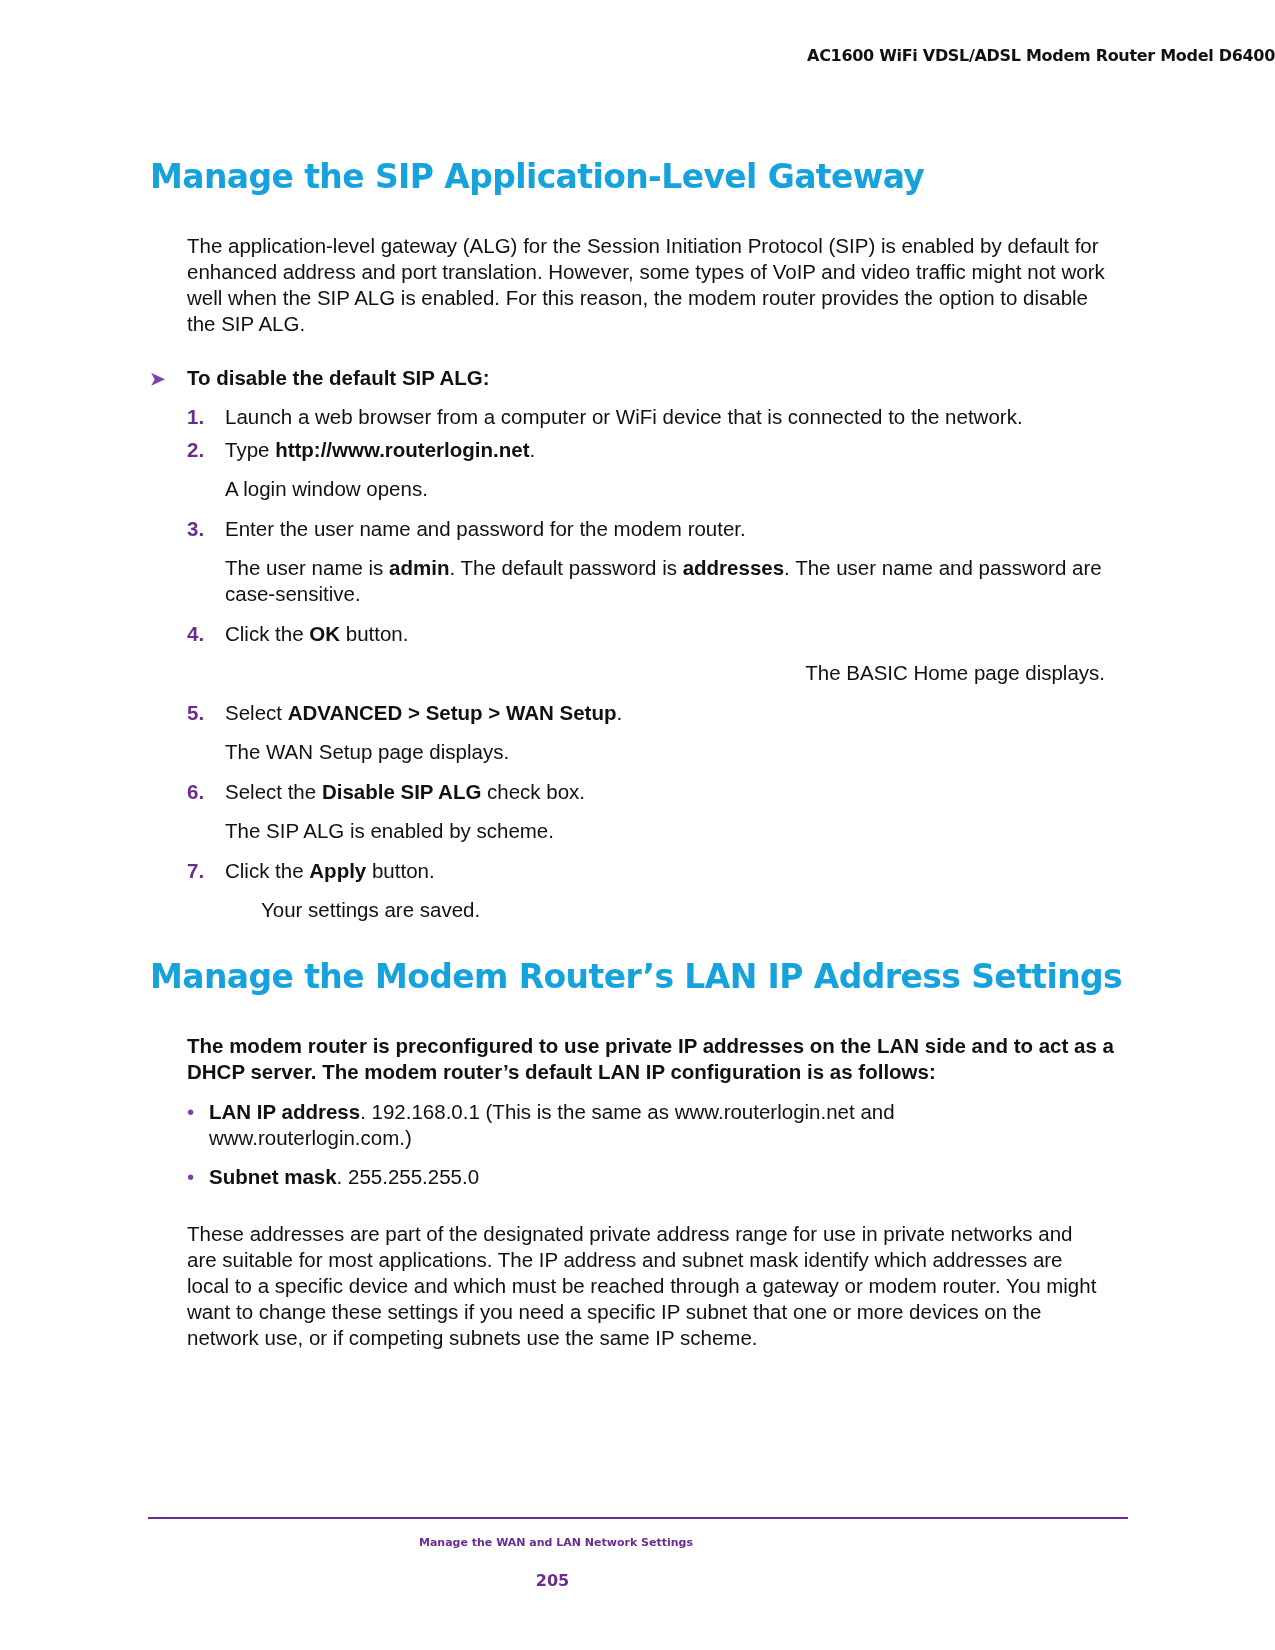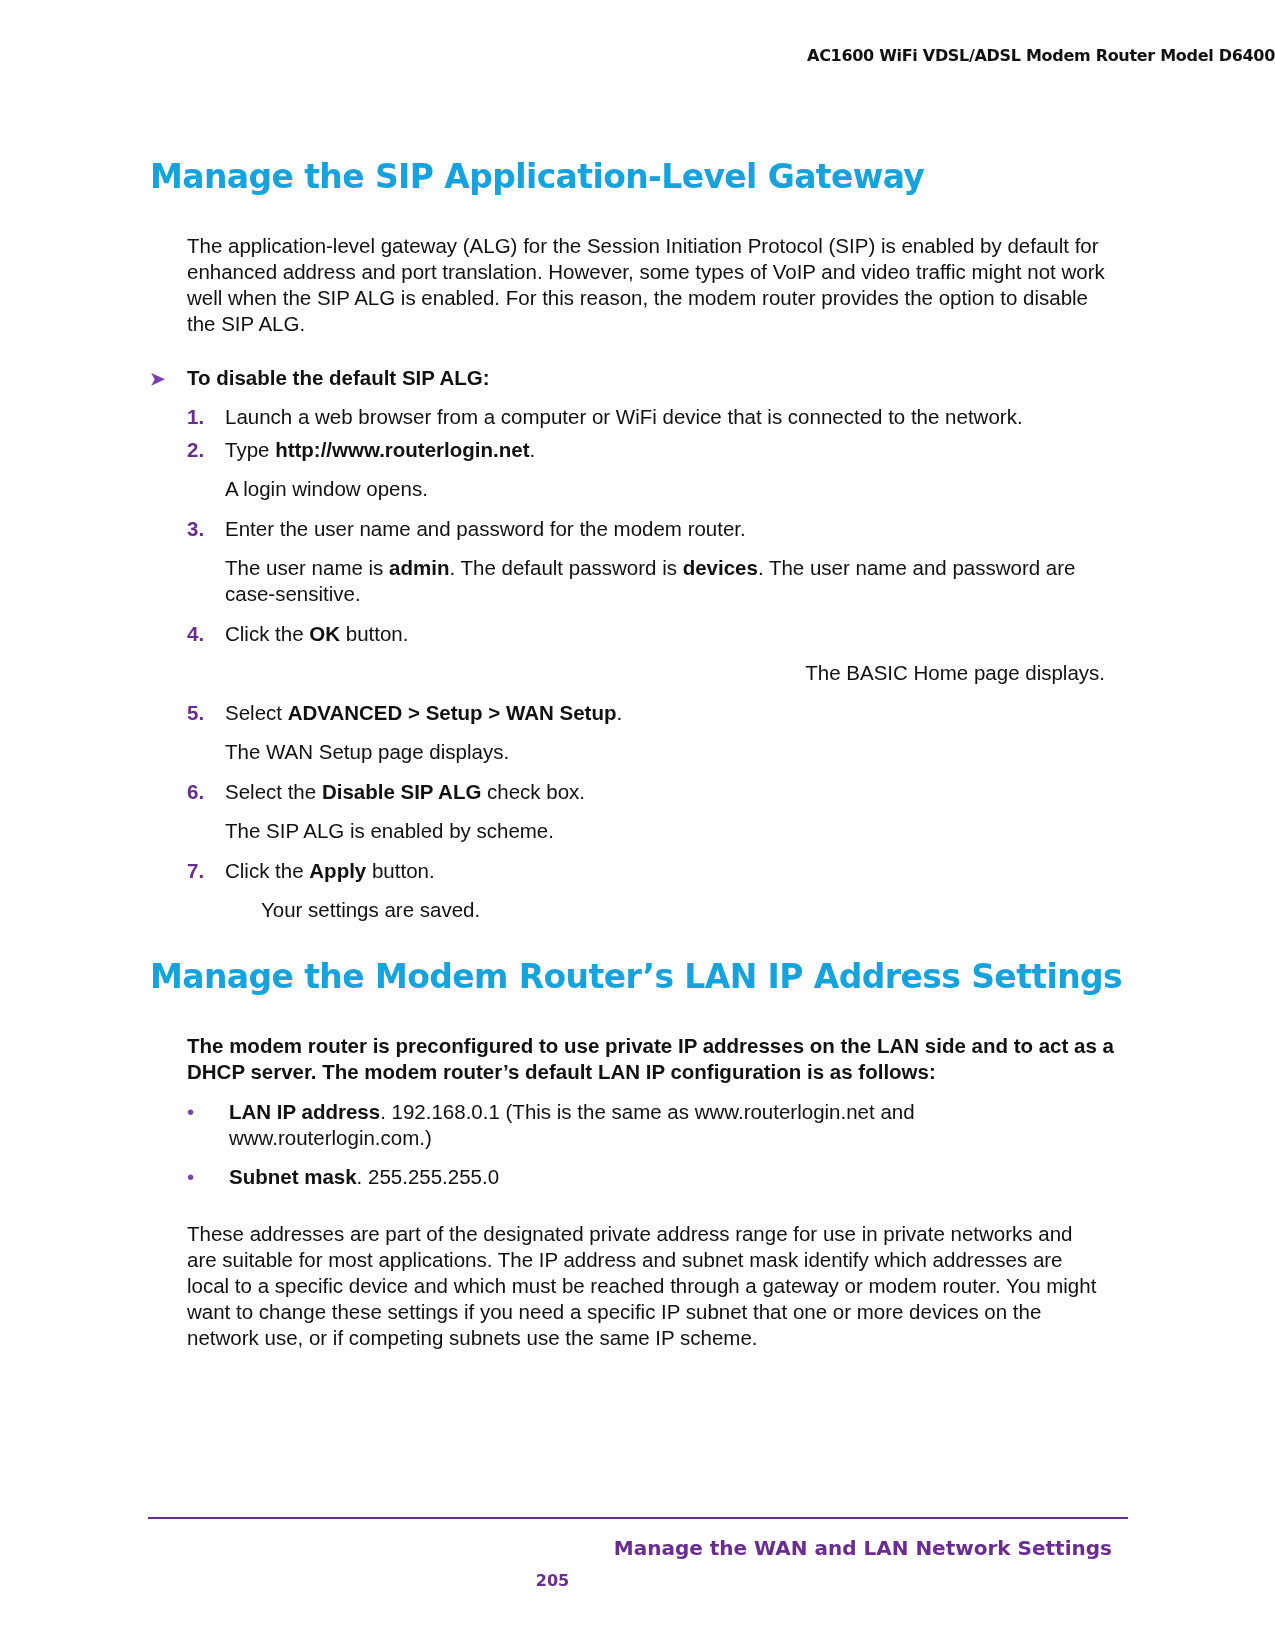--- a/index.html
+++ b/index.html
@@ -8,23 +8,23 @@
   h1 { position:absolute; left:150px; margin:0; font-family:"DejaVu Sans", sans-serif; font-weight:bold; color:#16a2dc; font-size:33px; letter-spacing:-0.6px; }
   .body-text { position:absolute; left:187px; width:930px; font-size:20.5px; line-height:26px; }
   .body-text p { margin:0; }
   .proc { position:absolute; left:150px; top:366px; font-weight:bold; font-size:20.5px; }
   .proc .arrow { color:#7a3fb0; display:inline-block; width:37px; font-size:18px; }
   .step { position:absolute; left:187px; font-size:20.5px; line-height:26px; width:950px; }
   .step .num { display:inline-block; width:38px; color:#6a2c91; font-weight:bold; }
   .sub { position:absolute; left:225px; font-size:20.5px; line-height:26px; width:880px; }
   .bullet { position:absolute; left:187px; font-size:20.5px; line-height:26px; width:900px; }
   .bullet .dot { position:absolute; left:0; top:0; color:#7a3fb0; }
-  .bullet .btxt { margin-left:42px; display:block; }
+  .bullet .btxt { margin-left:22px; display:block; }
   .footer-line { position:absolute; left:148px; top:1517px; width:980px; height:2px; background:#6a2c91; }
-  .footer-title { position:absolute; top:1536px; width:1112px; text-align:right; font-family:"DejaVu Sans", sans-serif; font-weight:bold; font-size:20px; color:#6a2c91; }
+  .footer-title { position:absolute; top:1536px; width:1112px; text-align:center; font-family:"DejaVu Sans", sans-serif; font-weight:bold; font-size:11px; color:#6a2c91; }
   .footer-page { position:absolute; top:1571px; width:1105px; text-align:center; font-family:"DejaVu Sans", sans-serif; font-weight:bold; font-size:16px; color:#6a2c91; }
   b { font-weight:bold; }
 </style>
 </head>
 <body>
 
 <div class="header">AC1600 WiFi VDSL/ADSL Modem Router Model D6400</div>
 
 <h1 style="top:157px;">Manage the SIP Application-Level Gateway</h1>
 
@@ -42,21 +42,21 @@
 
 <div class="step" style="top:437px;">
   <span class="num">2.</span><span>Type </span><b>http://www.routerlogin.net</b><span>.</span>
 </div>
 <div class="sub" style="top:476px;">A login window opens.</div>
 
 <div class="step" style="top:516px;">
   <span class="num">3.</span><span>Enter the user name and password for the modem router.</span>
 </div>
 <div class="sub" style="top:555px;">
-  <span>The user name is </span><b>admin</b><span>. The default password is </span><b>devices</b><span>. The user name and password are case-sensitive.</span>
+  <span>The user name is </span><b>admin</b><span>. The default password is </span><b>addresses</b><span>. The user name and password are case-sensitive.</span>
 </div>
 
 <div class="step" style="top:621px;">
   <span class="num">4.</span><span>Click the </span><b>OK</b><span> button.</span>
 </div>
 <div class="sub" style="top:660px;text-align:right;">The BASIC Home page displays.</div>
 
 <div class="step" style="top:700px;">
   <span class="num">5.</span><span>Select </span><b>ADVANCED &gt; Setup &gt; WAN Setup</b><span>.</span>
 </div>

